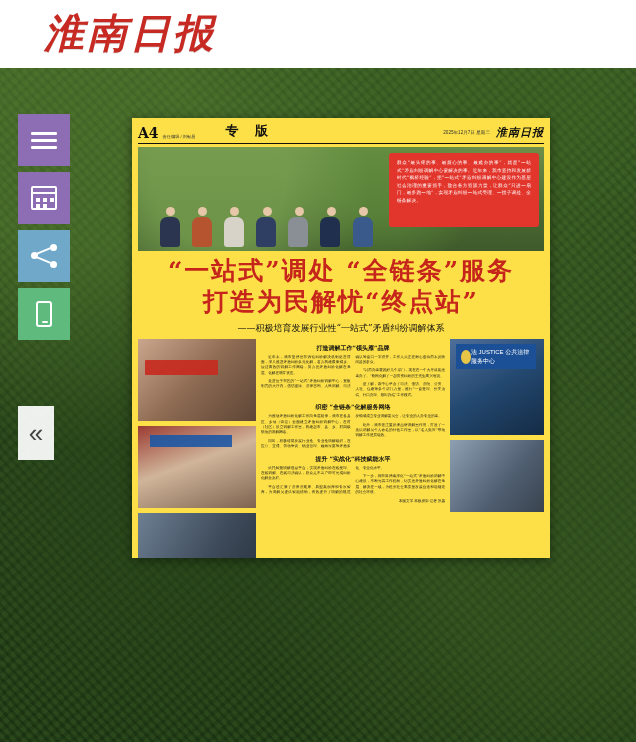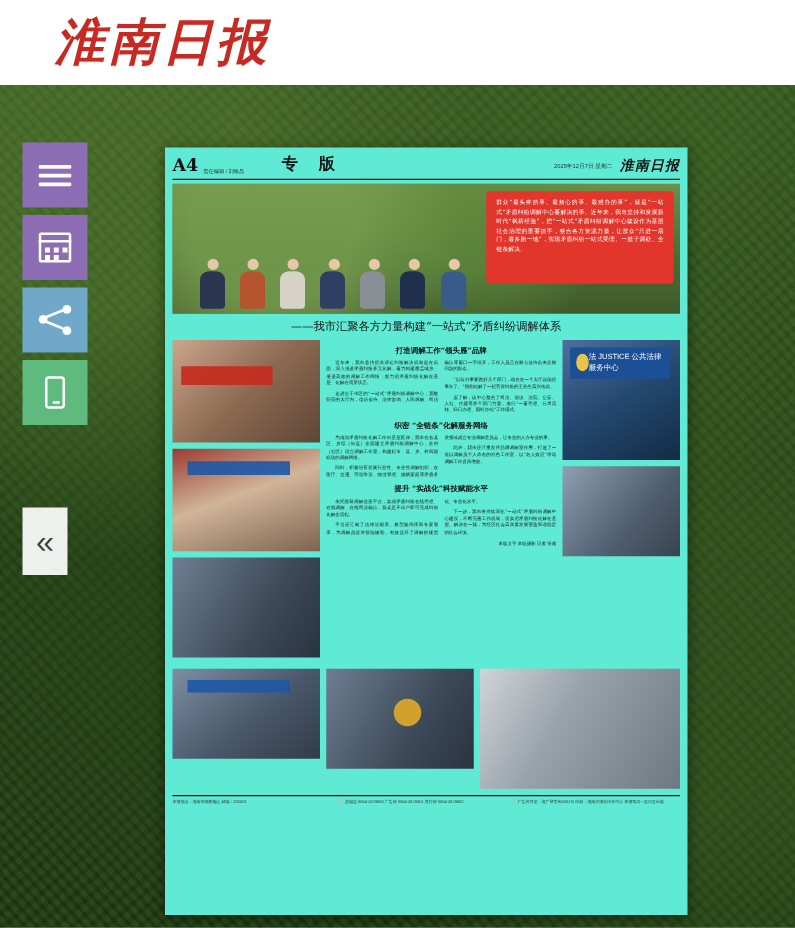--- a/index.html
+++ b/index.html
@@ -79,22 +79,22 @@
   }
   
   .collapse{
     position:absolute;left:18px;top:406px;width:36px;height:54px;
     background:rgba(255,255,255,.92);
     display:flex;align-items:center;justify-content:center;
     color:#444;font-size:26px;line-height:1;z-index:6;
   }
   
   .paper{
-    position:absolute;left:132px;top:118px;width:418px;height:614px;
-    background:#5eead4;
+    position:absolute;left:132px;top:118px;width:418px;height:440px;
+    background:#fde047;
     box-shadow:0 2px 10px rgba(0,0,0,.45);
     z-index:4;
     box-sizing:border-box;
     padding:4px 6px 16px 6px;
     overflow:hidden;
   }
   
   .p-head{
     display:flex;align-items:flex-end;justify-content:space-between;
     border-bottom:1px solid #111;padding-bottom:3px;
@@ -294,21 +294,25 @@
           <div class="body" style="background:#1f2f4d"></div>
         </div>
       <div class="fig" style="left:74%">
           <div class="head"></div>
           <div class="body" style="background:#3b5a8c"></div>
         </div>
     </div>
     <div class="red-box">群众“最头疼的事、最烦心的事、最难办的事”，就是“一站式”矛盾纠纷调解中心要解决的事。近年来，我市坚持和发展新时代“枫桥经验”，把“一站式”矛盾纠纷调解中心建设作为基层社会治理的重要抓手，整合各方资源力量，让群众“只进一扇门，最多跑一地”，实现矛盾纠纷一站式受理、一揽子调处、全链条解决。</div>
   </div>
 
-  <div class="subline">——我市汇聚各方力量构建“一站式”矛盾纠纷调解体系</div>
+  <div class="headline">
+    <div class="l1">“一站式”调处 “全链条”服务</div>
+    <div class="l2">打造为民解忧“终点站”</div>
+  </div>
+  <div class="subline">——积极培育发展行业性“一站式”矛盾纠纷调解体系</div>
 
   <div class="body-grid">
 
     <div class="col-left">
       <div class="photo ph-a">
         <div class="ph-banner"></div>
       </div>
       <div class="photo ph-b">
         <div class="ph-banner2"></div>
       </div>

